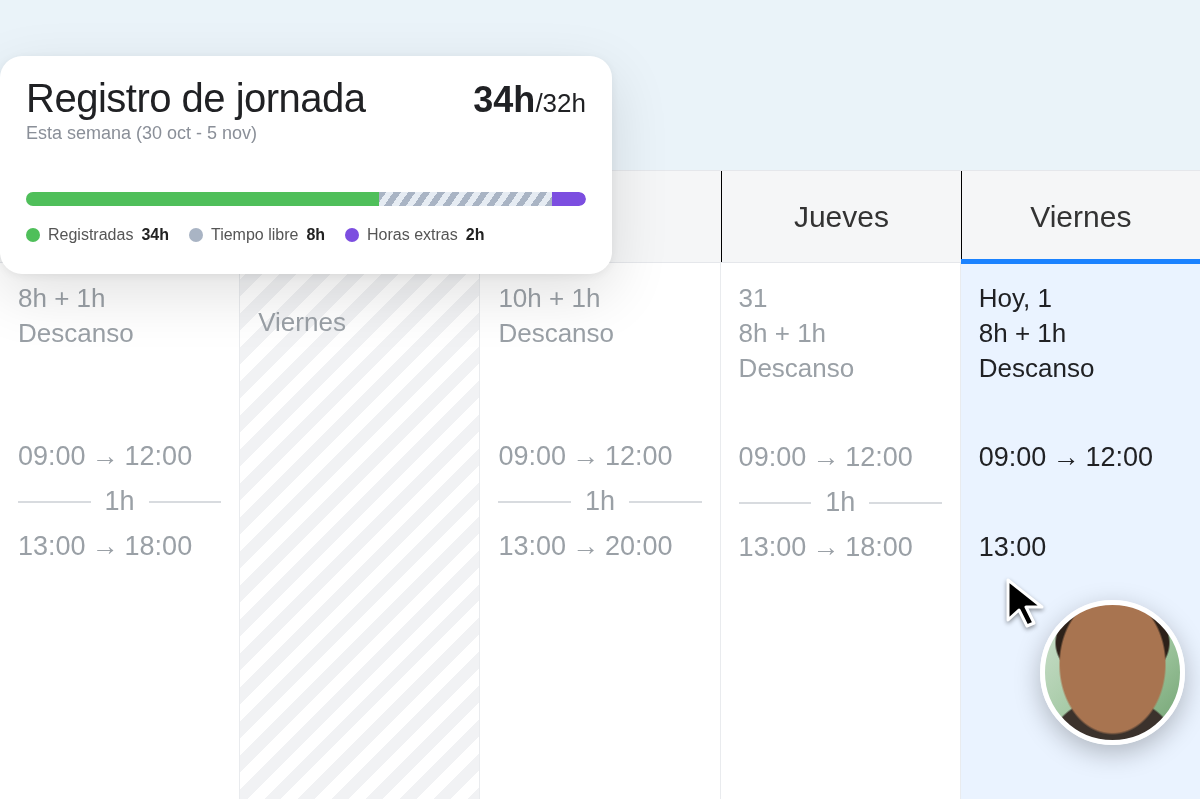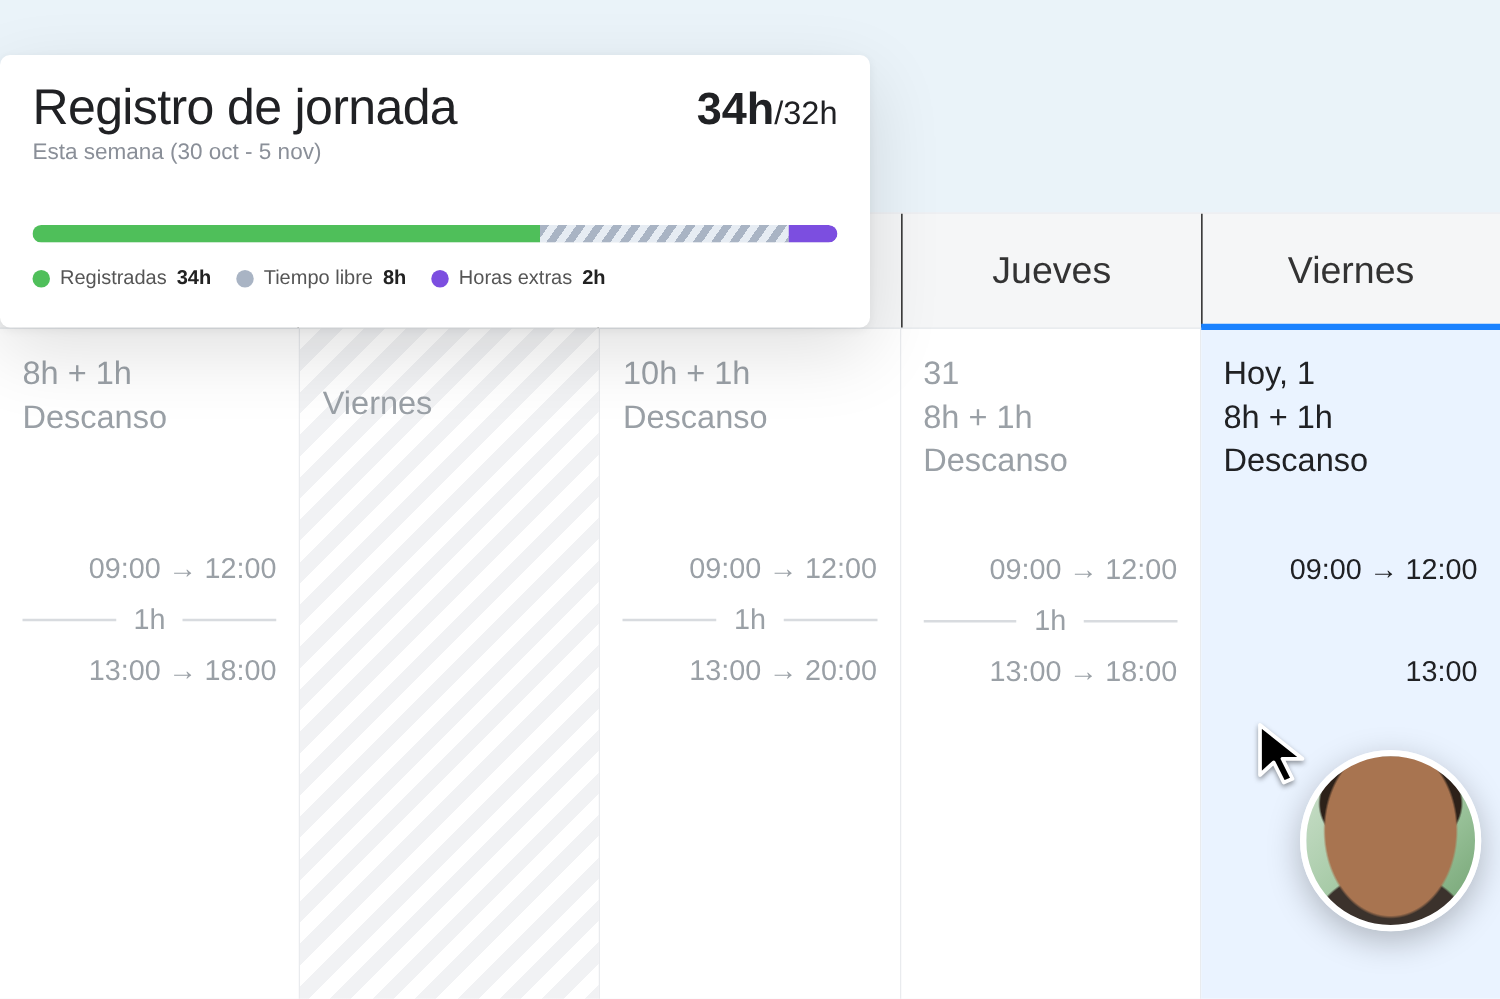--- a/index.html
+++ b/index.html
@@ -79,23 +79,22 @@
   .today .day-summary2 { font-weight: 400; }
 
   .holiday-label {
     font-size: 26px;
     color: #9aa0a6;
     margin-top: 26px;
   }
 
   .slots {
     margin-top: 90px;
-    font-size: 23px;
+    font-size: 27px;
     color: #9aa0a6;
-    text-align: right;
   }
   .today .slots { color: #202124; }
   .slot-line { white-space: nowrap; }
   .slot-arrow { padding: 0 6px; }
   .break-line {
     display: flex;
     align-items: center;
     gap: 14px;
     margin: 14px 0;
   }
@@ -103,25 +102,25 @@
     flex: 1;
     height: 2px;
     background: #d8dbdf;
   }
   .today .break-rule { background: #c5ccd6; }
   .break-text { }
 
   
   .card {
     position: absolute;
-    top: 44px;
+    top: 56px;
     left: 0;
-    width: 696px;
+    width: 612px;
     background: #fff;
-    border-radius: 8px;
+    border-radius: 22px;
     box-shadow: 0 20px 60px rgba(0,0,0,0.12), 0 2px 8px rgba(0,0,0,0.06);
     padding: 20px 26px 30px 26px;
     z-index: 10;
   }
   .card-title-row { display: flex; align-items: baseline; gap: 24px; }
   .card-title { font-size: 40px; font-weight: 500; letter-spacing: -0.5px; }
   .card-hours { font-size: 36px; font-weight: 600; margin-left: auto; }
   .card-hours .denom { font-size: 26px; font-weight: 500; }
   .card-subtitle {
     font-size: 18px;

